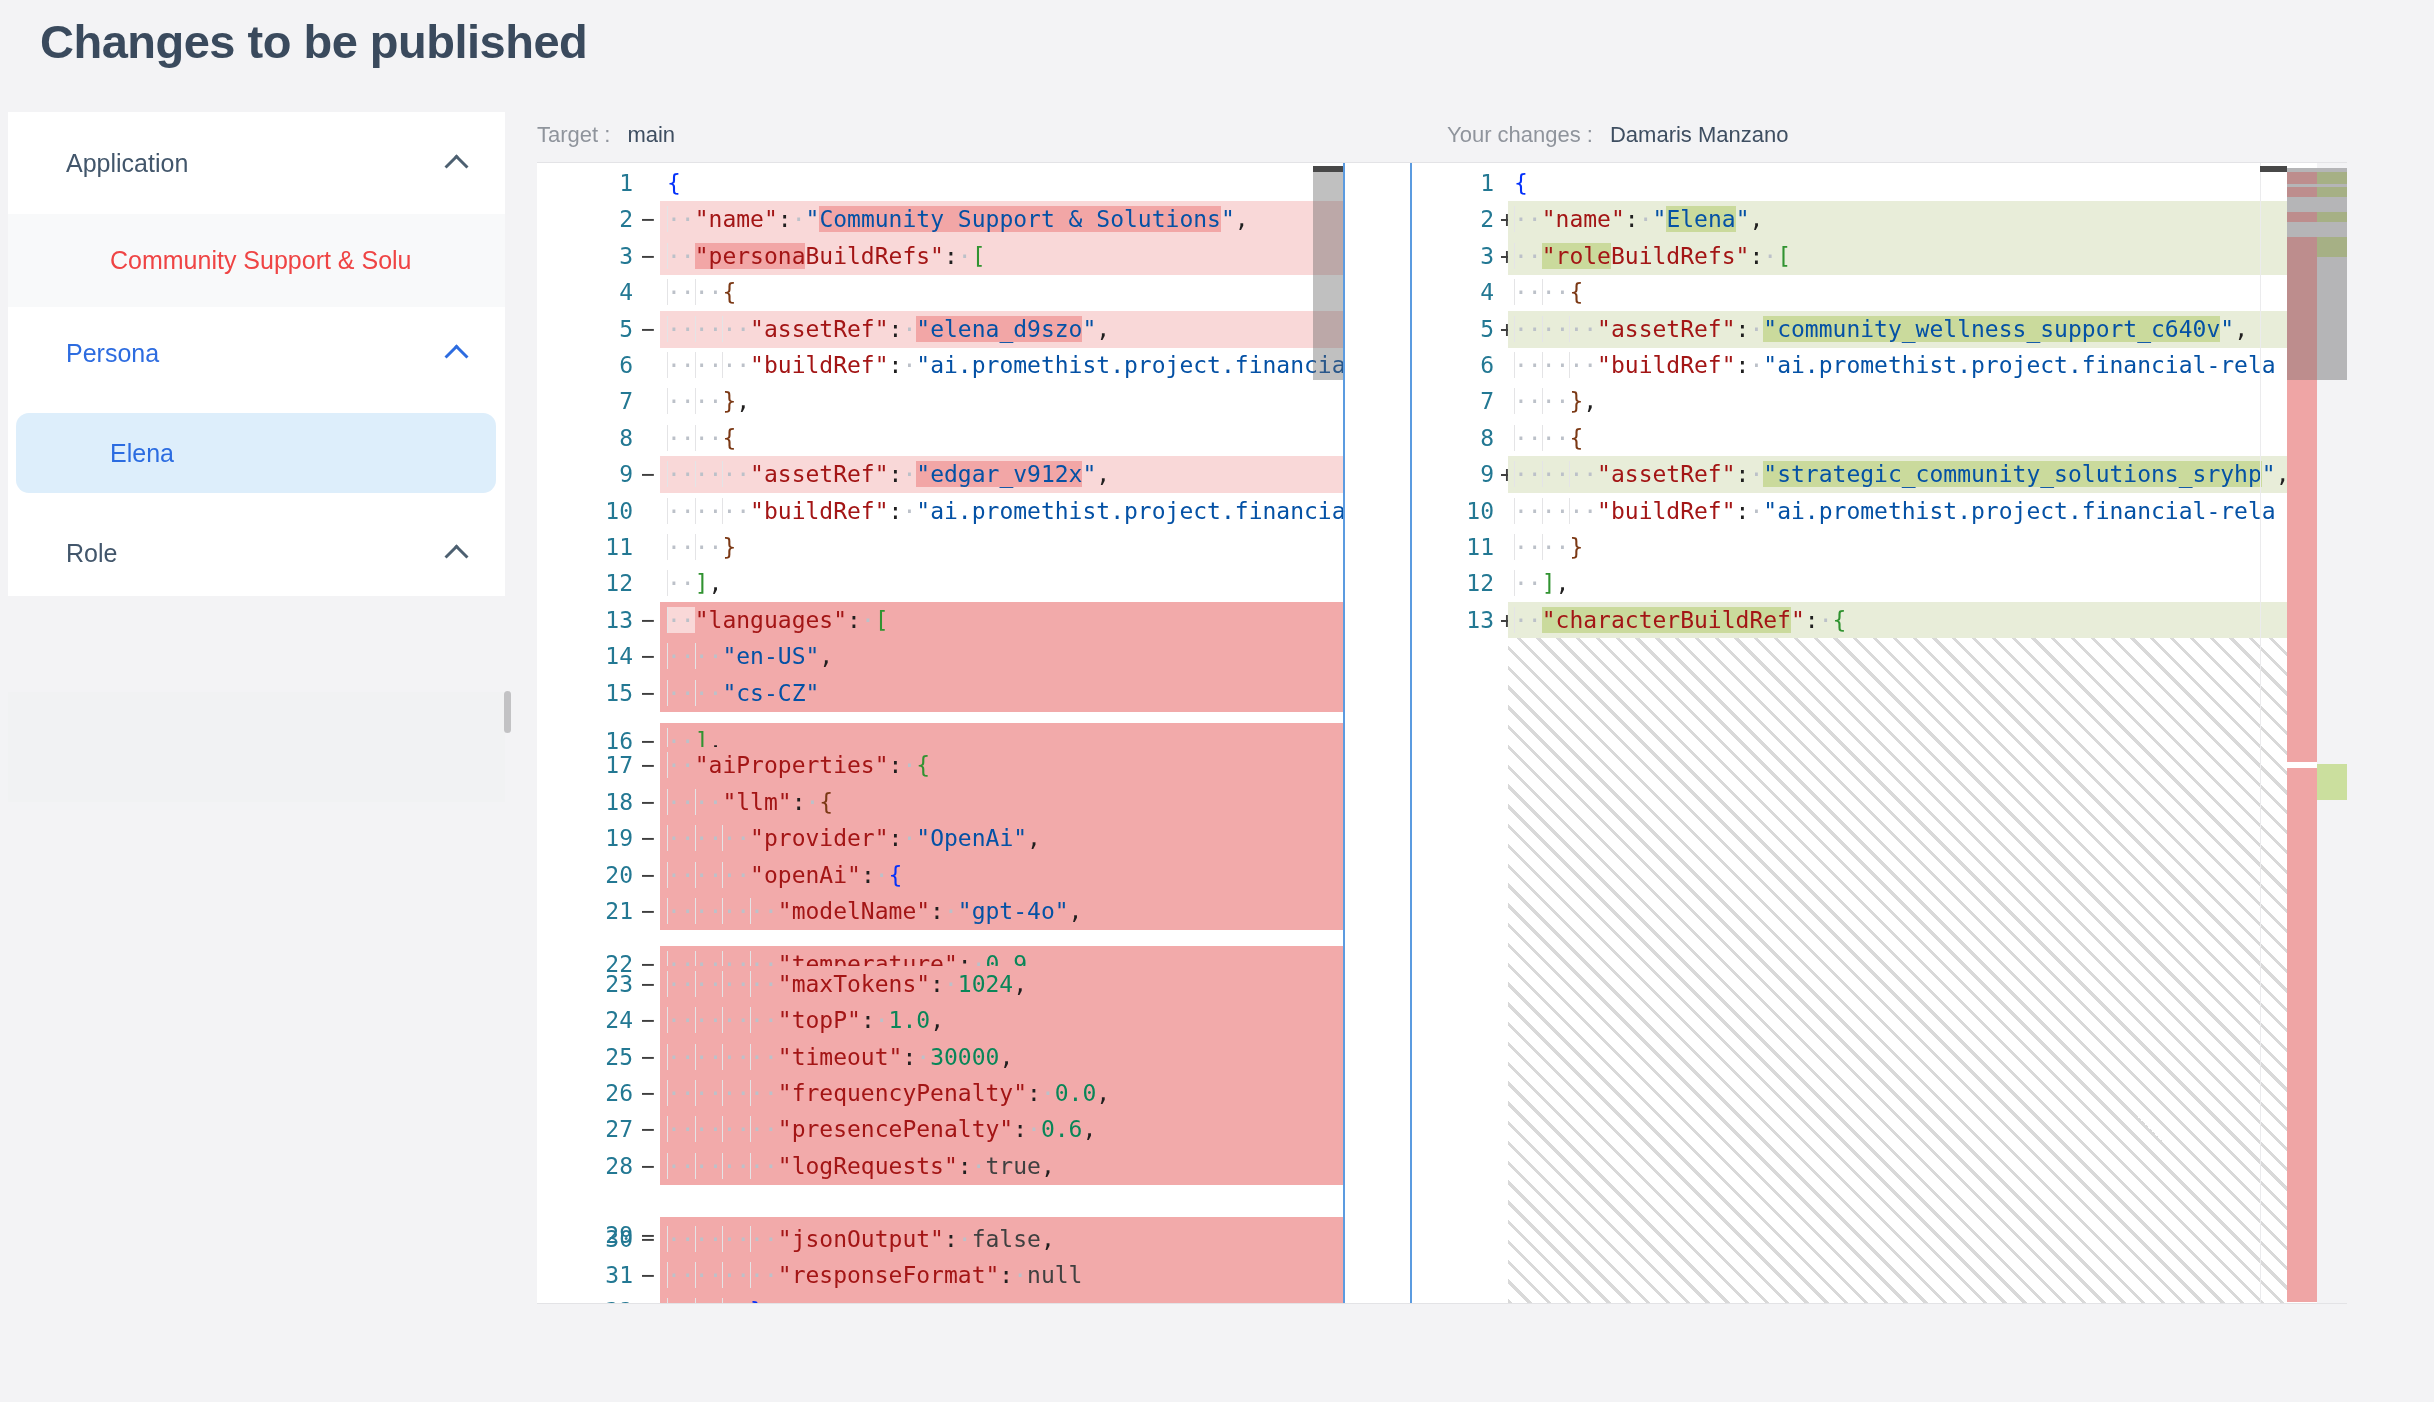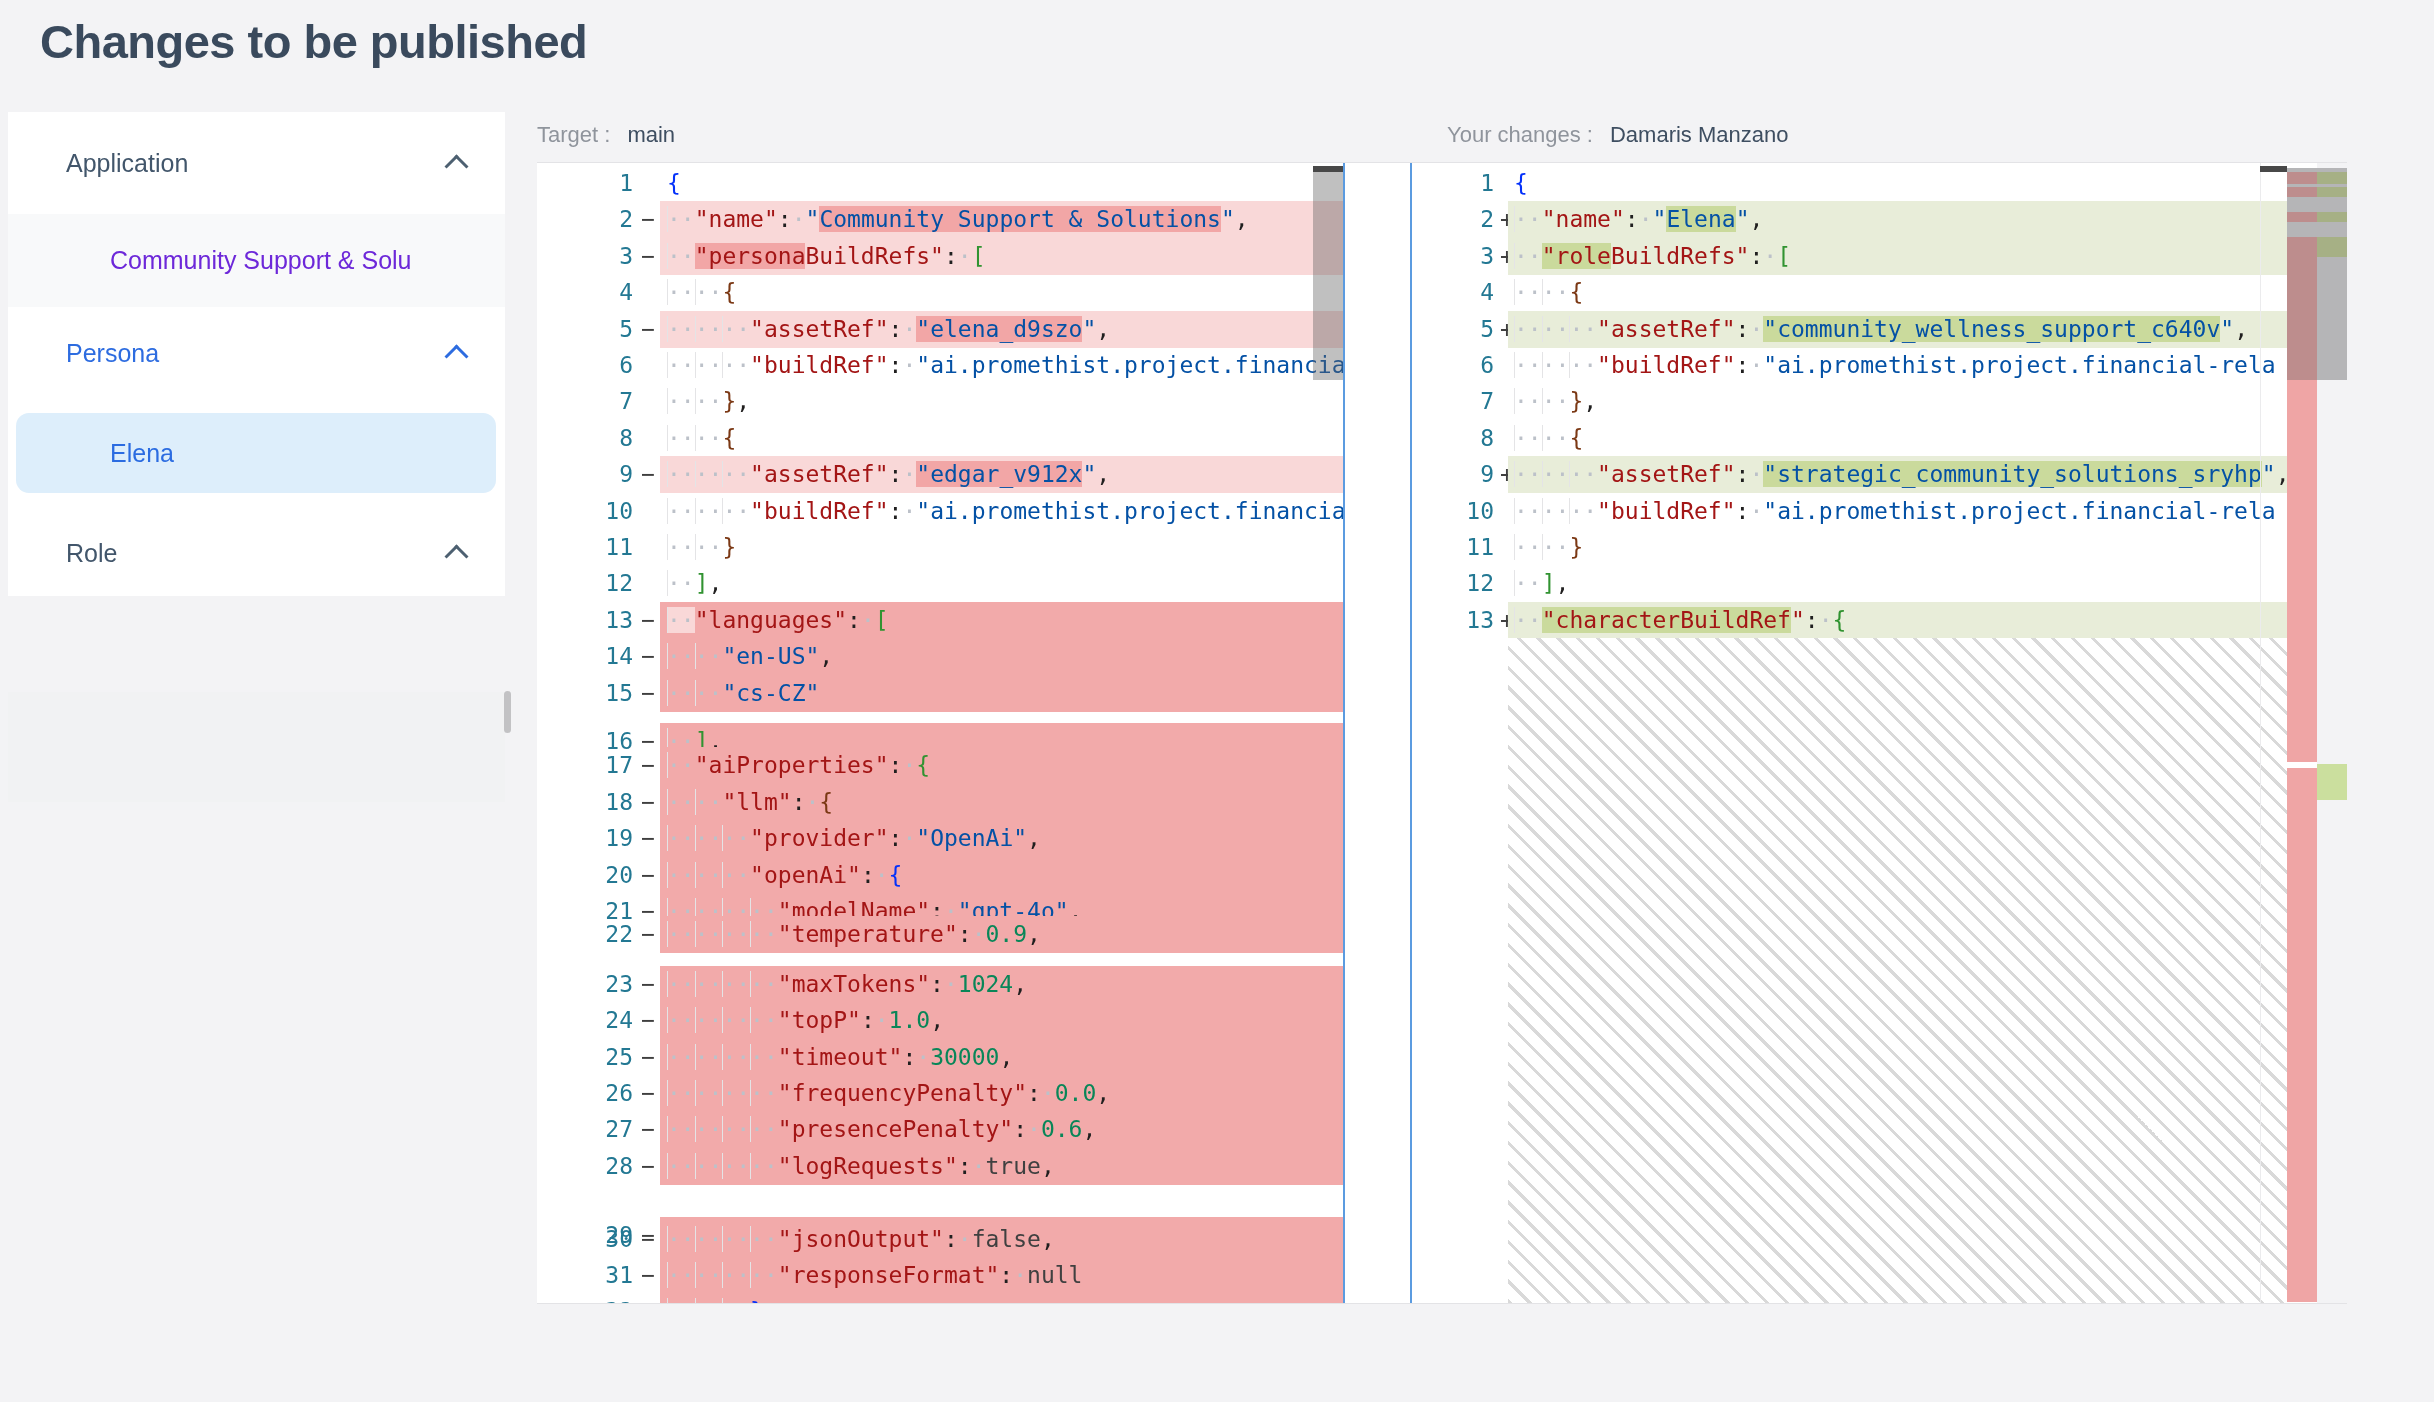--- a/index.html
+++ b/index.html
@@ -22,21 +22,21 @@
   }
   .sec-h .chev{
     position:absolute;right:40px;width:14px;height:14px;margin-top:6px;
     border-left:3px solid currentColor;border-top:3px solid currentColor;
     transform:rotate(45deg);color:#4d6071;
   }
   .sec-h.active{color:#2d6ce0;}
   .sec-h.active .chev{color:#2d6ce0;}
   .sb-item{
     background:#f8f9fa;display:flex;align-items:center;
-    padding-left:102px;font-size:25px;color:#6d28d9;cursor:pointer;
+    padding-left:102px;font-size:25px;color:#ef4444;cursor:pointer;
     white-space:nowrap;overflow:hidden;
   }
   .sb-item-wrap{background:#ffffff;}
   .sb-sel{
     position:absolute;left:8px;right:9px;top:13px;bottom:17px;
     background:#ddeefb;border-radius:13px;
     display:flex;align-items:center;padding-left:94px;
     font-size:25px;color:#2b6ce1;cursor:pointer;
   }
   .sb-footer{position:absolute;left:0;top:580px;width:100%;height:110px;background:#f1f2f3;}
@@ -254,21 +254,21 @@
         <div class="row dels" style="top: 693.6px; text-decoration: underline;">
           <span class="ln">20</span>
           <span class="sg">−</span>
           <span class="code"><span class="t-ind">······</span><span class="t-key">"openAi"</span><span class="t-pn">:</span><span class="t-sp">·</span><span class="t-b1">{</span></span>
         </div>
         <div class="row dels" style="top: 730px;">
           <span class="ln">21</span>
           <span class="sg">−</span>
           <span class="code"><span class="t-ind">········</span><span class="t-key">"modelName"</span><span class="t-pn">:</span><span class="t-sp">·</span><span class="t-str">"gpt-4o"</span><span class="t-pn">,</span></span>
         </div>
-        <div class="row dels" style="top: 753px;">
+        <div class="row dels" style="top: 783px;">
           <span class="ln">22</span>
           <span class="sg">−</span>
           <span class="code"><span class="t-ind">········</span><span class="t-key">"temperature"</span><span class="t-pn">:</span><span class="t-sp">·</span><span class="t-num">0.9</span><span class="t-pn">,</span></span>
         </div>
         <div class="row dels" style="top: 802.8px;">
           <span class="ln">23</span>
           <span class="sg">−</span>
           <span class="code"><span class="t-ind">········</span><span class="t-key">"maxTokens"</span><span class="t-pn">:</span><span class="t-sp">·</span><span class="t-num">1024</span><span class="t-pn">,</span></span>
         </div>
         <div class="row dels" style="top: 839.2px;">

